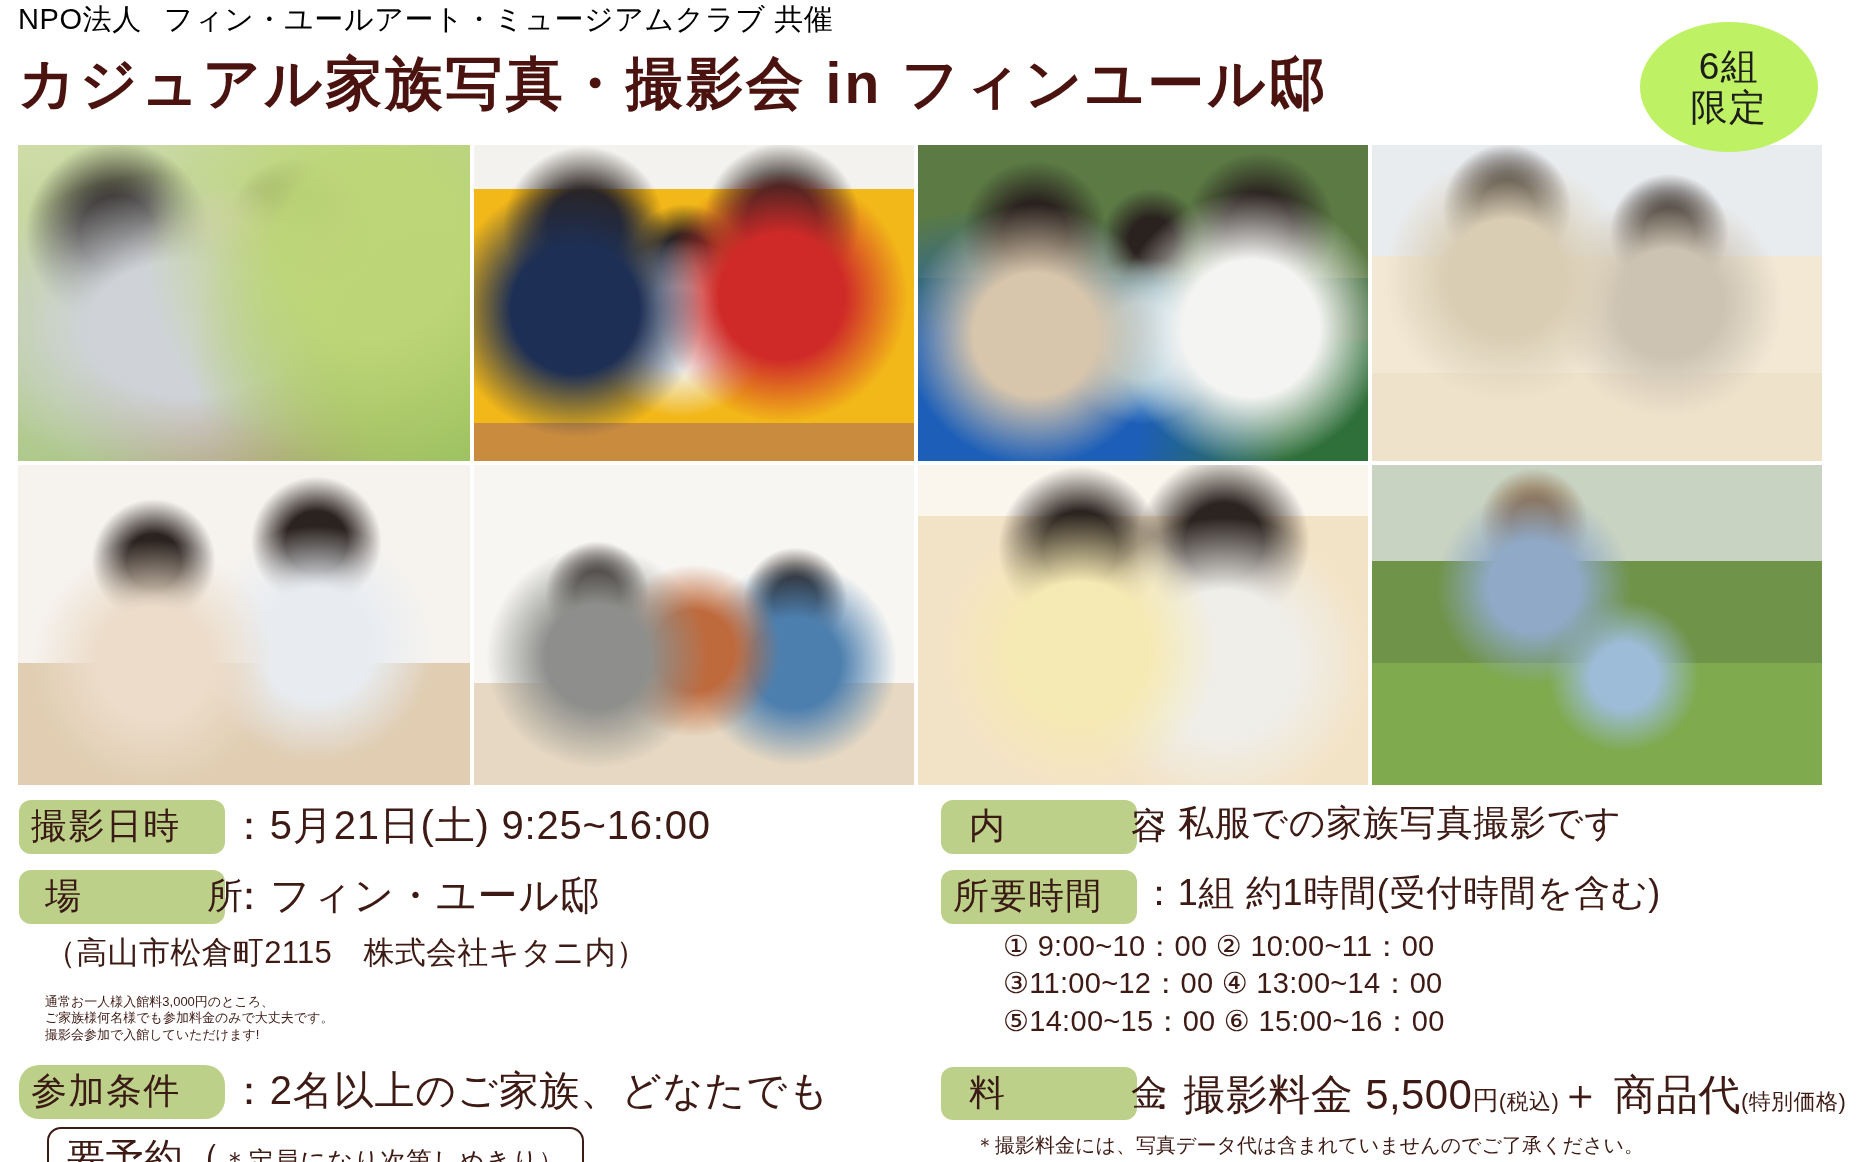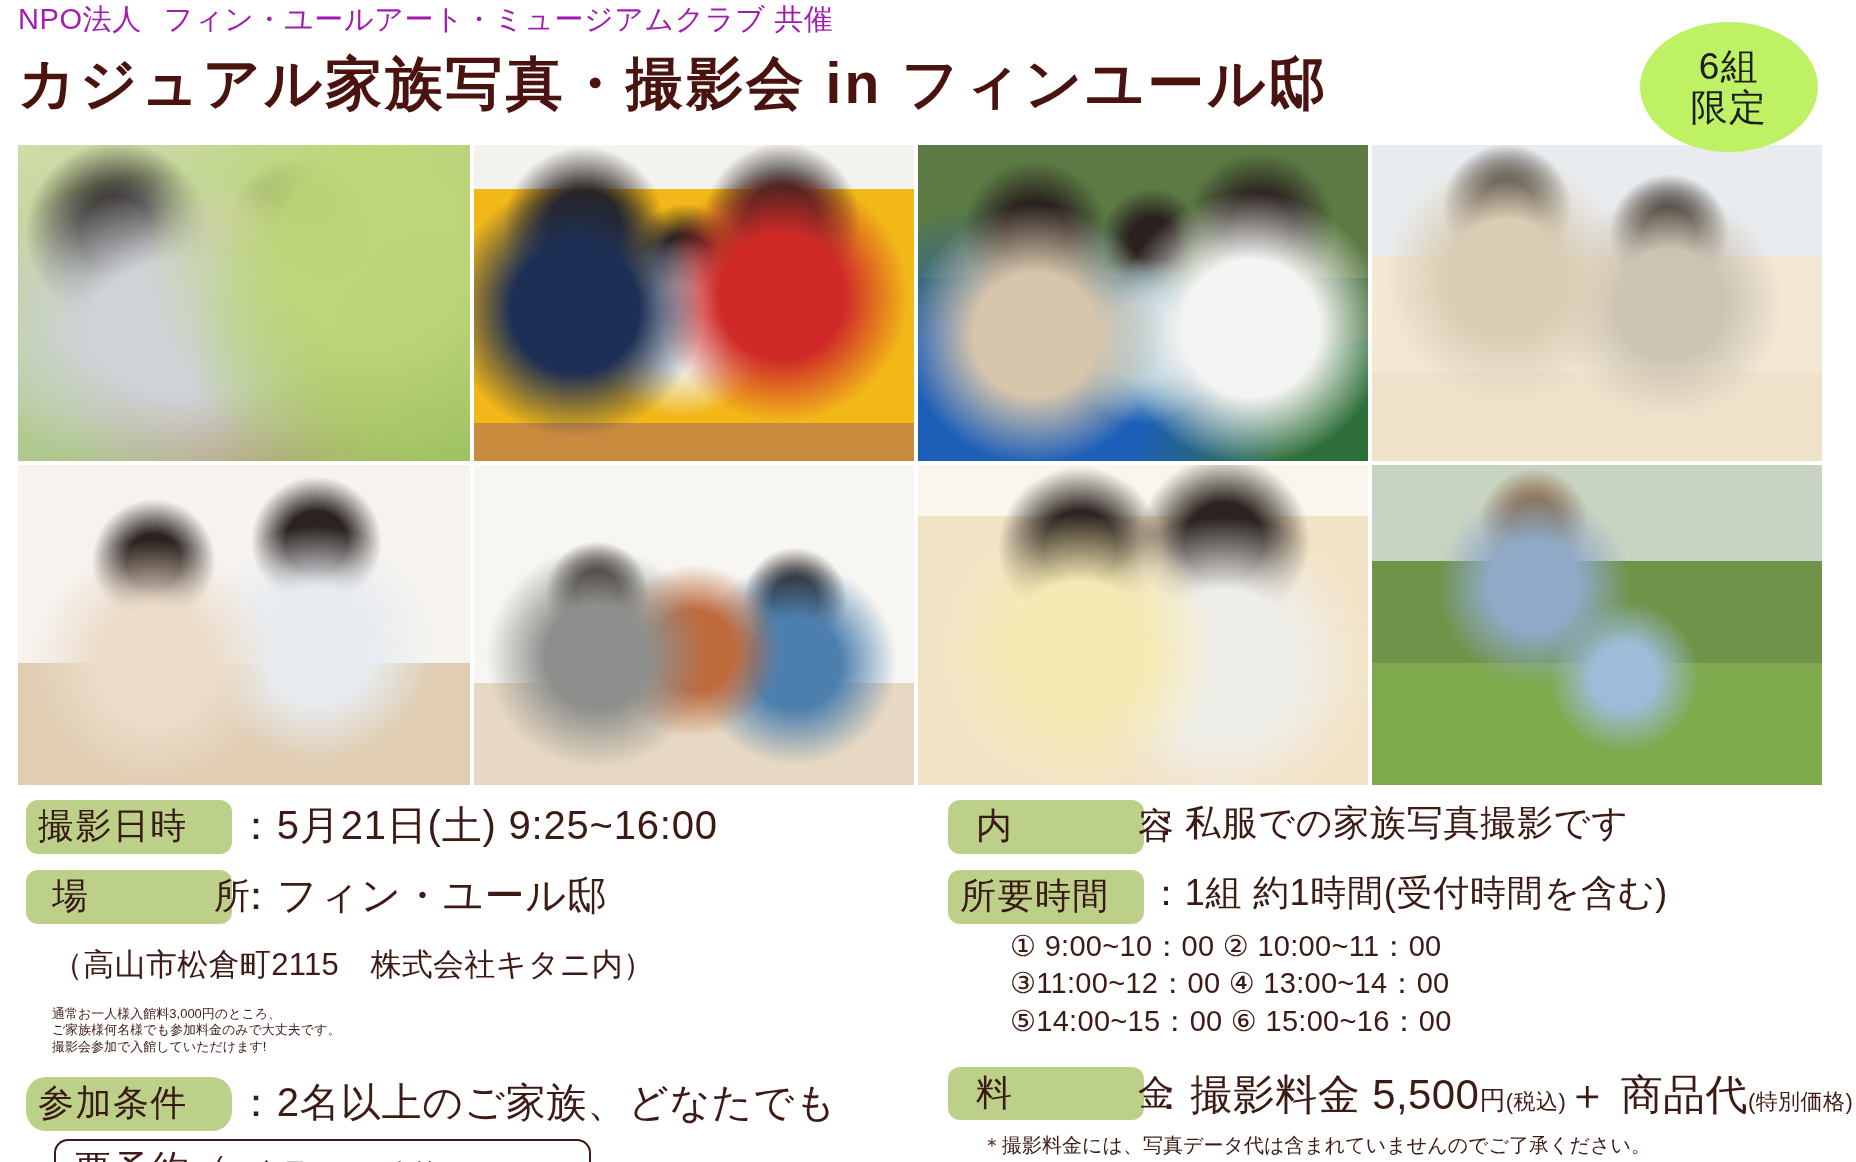--- a/index.html
+++ b/index.html
@@ -9,21 +9,21 @@
     font-family:"Liberation Sans","DejaVu Sans",sans-serif;
     color:#3d1a14;
     overflow:hidden;
     position:relative;
   }
   .poster{position:relative;width:1856px;height:1162px;}
 
   
   .header{position:absolute;left:18px;top:4px;width:1600px;}
   .host-line{
-    font-size:29px;letter-spacing:.02em;color:#a21caf;
+    font-size:29px;letter-spacing:.02em;color:#000000;
     line-height:1.1;white-space:nowrap;
   }
   .host-line .gap{display:inline-block;width:22px;}
   .main-title{
     margin-top:18px;
     font-size:57px;font-weight:700;color:#4a130f;
     letter-spacing:.055em;line-height:1.05;white-space:nowrap;
   }
 
   
@@ -102,21 +102,21 @@
       radial-gradient(circle at 36% 26%, #2c2420 0 10%, rgba(0,0,0,0) 22%),
       radial-gradient(circle at 68% 24%, #2c2420 0 10%, rgba(0,0,0,0) 22%),
       linear-gradient(180deg,#faf6ee 0 16%,#f3e3c6 16% 100%);}
   .ph8{background:
       radial-gradient(circle at 36% 38%, #8fa9c6 0 13%, rgba(0,0,0,0) 28%),
       radial-gradient(circle at 56% 66%, #9dbcd8 0 10%, rgba(0,0,0,0) 23%),
       radial-gradient(circle at 36% 18%, #8a6a4a 0 6%, rgba(0,0,0,0) 14%),
       linear-gradient(180deg,#c9d3c2 0 30%,#6f9348 30% 62%,#7faa4e 62% 100%);}
 
   
-  .info{position:absolute;left:8px;top:800px;width:1824px;height:362px;}
+  .info{position:absolute;left:1px;top:800px;width:1824px;height:362px;}
   .col{position:absolute;top:0;}
   .col-left{left:18px;width:880px;}
   .col-right{left:940px;width:900px;}
 
   .row{display:flex;align-items:flex-start;}
   .tag{
     background:#bcd08a;border-radius:12px;
     color:#3a1a14;
     font-size:36px;letter-spacing:.04em;
     padding:7px 12px 9px;
@@ -130,21 +130,21 @@
   .tag.w-cond{width:206px;border-radius:20px;}
   .tag.w-naiyo{width:196px;letter-spacing:.5em;padding-left:28px;}
   .tag.w-jikan{width:196px;}
   .tag.w-ryokin{width:196px;letter-spacing:.5em;padding-left:28px;}
 
   .val{
     font-size:40px;line-height:1.12;letter-spacing:.02em;
     padding-left:4px;margin-top:3px;white-space:nowrap;
   }
   .val.sm{font-size:36px;}
-  .sub{font-size:31px;letter-spacing:.01em;margin-top:20px;padding-left:26px;white-space:nowrap;}
+  .sub{font-size:31px;letter-spacing:.01em;margin-top:8px;padding-left:26px;white-space:nowrap;}
   .note{font-size:13px;line-height:1.28;margin-top:20px;padding-left:26px;}
   .note div{white-space:nowrap;}
 
   .slots{font-size:29px;line-height:1.3;letter-spacing:.01em;padding-left:62px;margin-top:4px;}
   .slots div{white-space:nowrap;}
 
   .yoyaku{
     display:inline-block;border:2px solid #3d1a14;border-radius:14px;
     padding:3px 18px 6px;font-size:38px;letter-spacing:.02em;
     margin-top:8px;margin-left:28px;white-space:nowrap;

